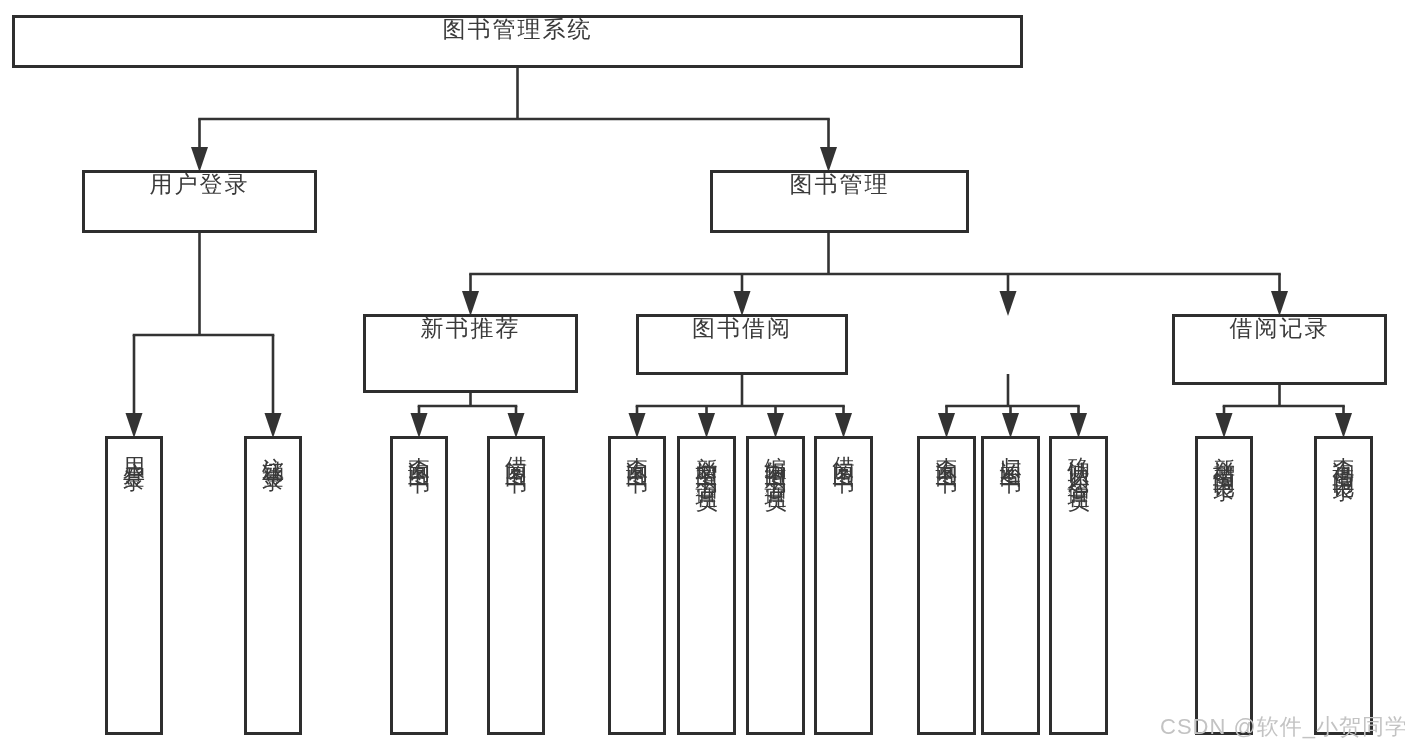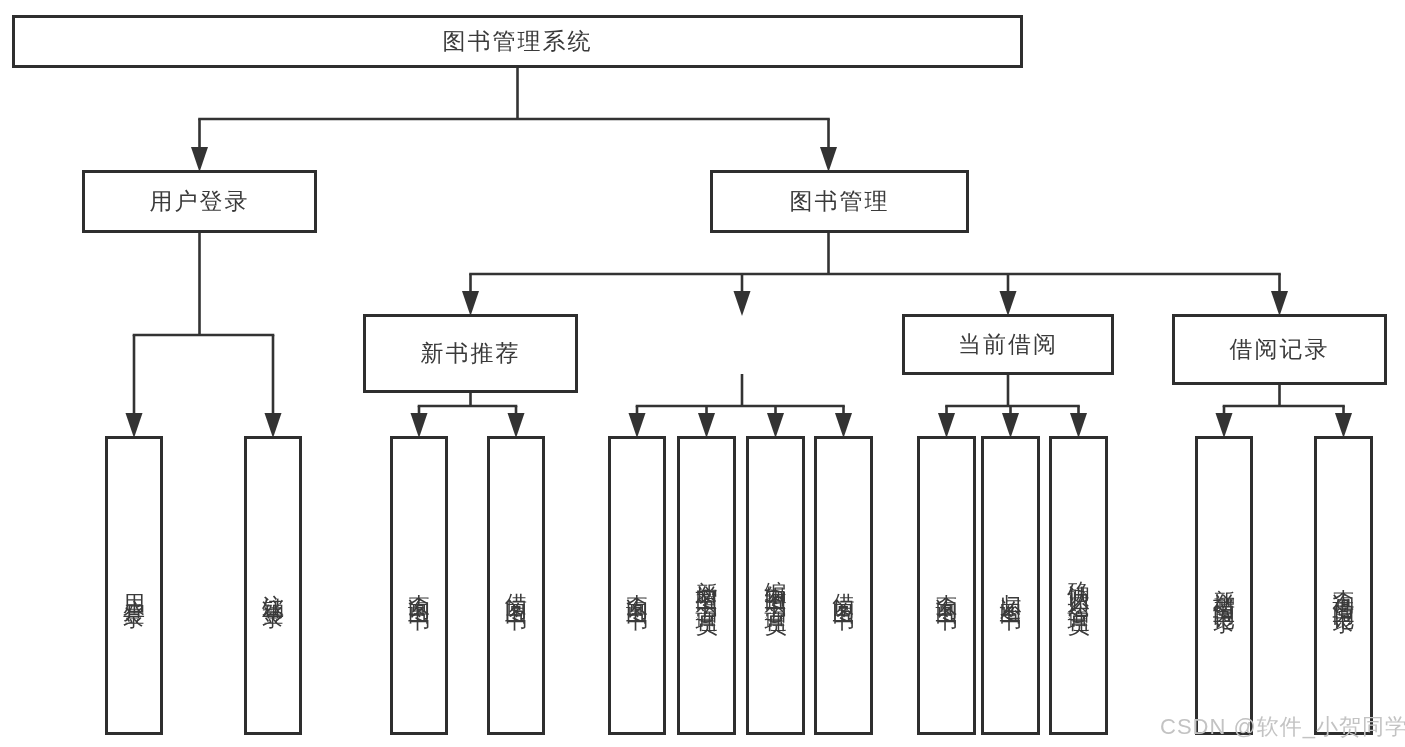--- a/index.html
+++ b/index.html
@@ -19,21 +19,20 @@
   #connectors{
     position:absolute;left:0;top:0;width:1405px;height:747px;
     pointer-events:none;
   }
   .box{
     position:absolute;
     box-sizing:border-box;
     background:#fff;
     border:3px solid var(--border);
     display:flex;
-    align-items:center;
     justify-content:center;
     color:var(--text);
     line-height:1;
   }
   .box.h{
     font-size:23px;
     letter-spacing:2px;
     white-space:nowrap;
   }
   .box.v{
@@ -142,22 +141,22 @@
   <div class="box h" id="node-user-login">
     <span>用户登录</span>
   </div>
   <div class="box h" id="node-book-mgmt">
     <span>图书管理</span>
   </div>
 
   <div class="box h" id="node-new-rec">
     <span>新书推荐</span>
   </div>
-  <div class="box h" id="node-current">
-    <span>当前借阅</span>
+  <div class="box h" id="node-borrow">
+    <span>图书借阅</span>
   </div>
   <div class="box h" id="node-records">
     <span>借阅记录</span>
   </div>
 
   <div class="box v" id="leaf-a1">
     <span class="vtext">用户登录</span>
   </div>
   <div class="box v" id="leaf-a2">
     <span class="vtext">注销登录</span>

